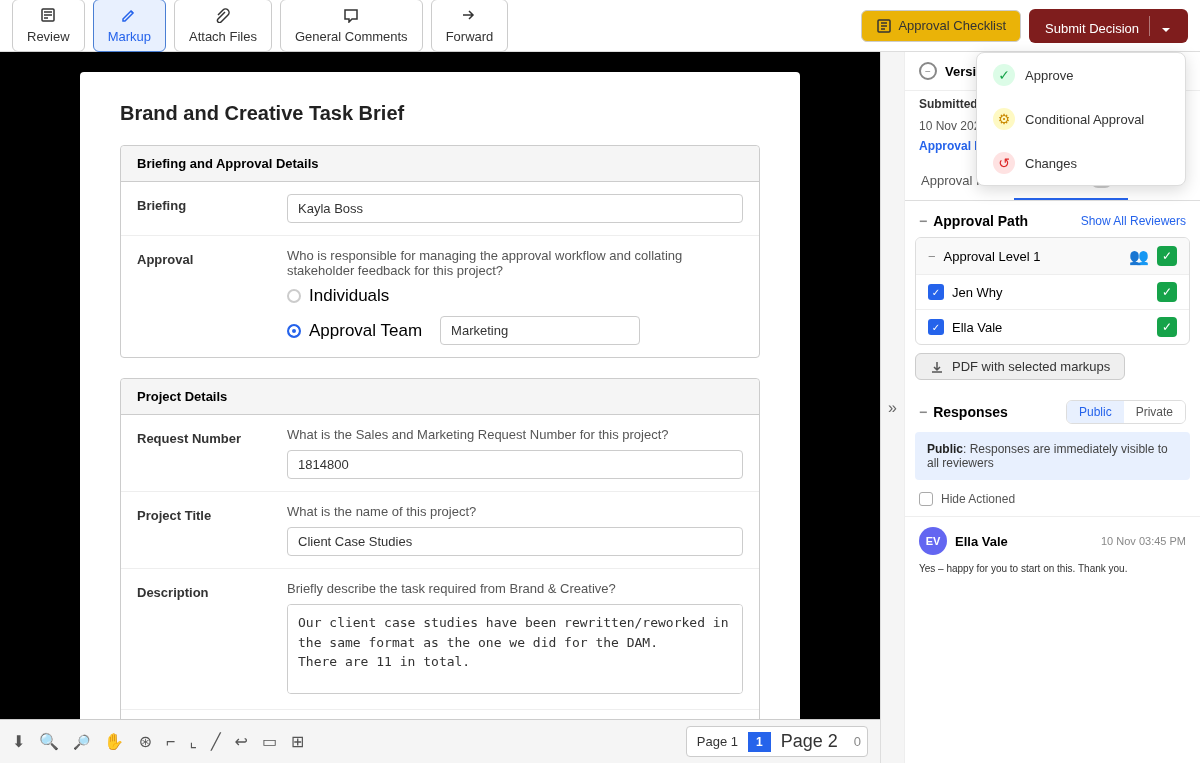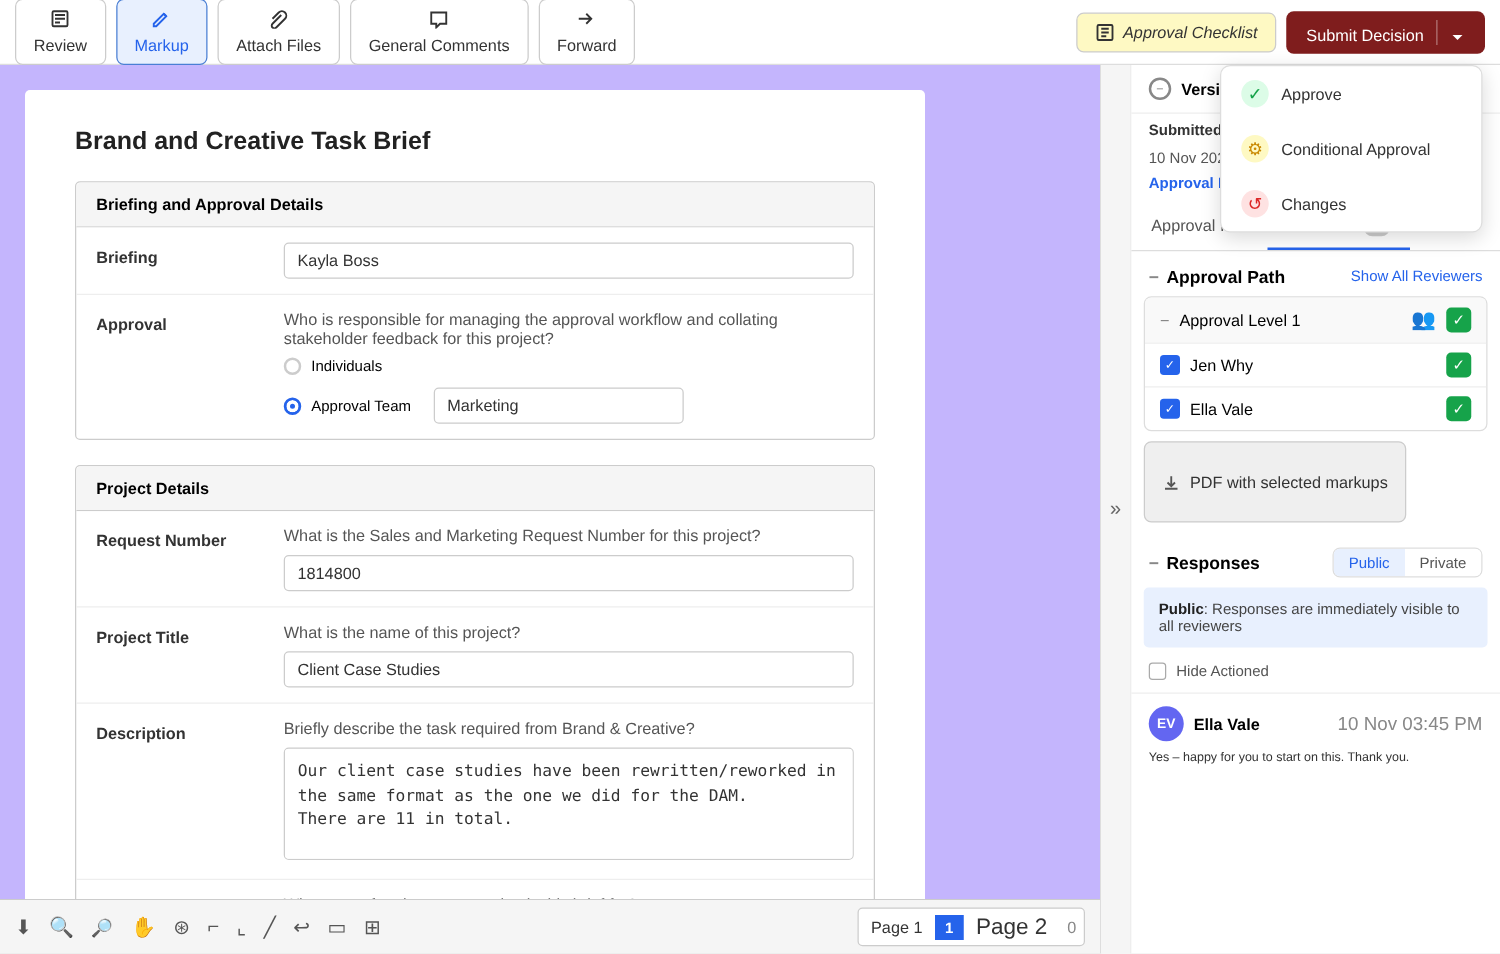--- a/index.html
+++ b/index.html
@@ -3,41 +3,41 @@
   <meta charset="utf-8">
   <style>
     * { box-sizing: border-box; margin: 0; padding: 0; }
     body { font-family: -apple-system, BlinkMacSystemFont, 'Segoe UI', sans-serif; font-size: 13px; background: #e8e8e8; width: 1200px; height: 763px; overflow: hidden; }
 
     
     .toolbar { display: flex; align-items: center; height: 52px; background: #fff; border-bottom: 1px solid #ddd; padding: 0 12px; gap: 8px; }
     .toolbar-btn { display: flex; align-items: center; gap: 6px; padding: 7px 14px; border: 1px solid #ccc; border-radius: 6px; background: #fff; cursor: pointer; font-size: 13px; color: #333; flex-direction: column; }
     .toolbar-btn.active { background: #e8f0fe; border-color: #4a7fd4; color: #2563eb; }
     .toolbar-btn svg { width: 16px; height: 16px; }
-    .approval-checklist-btn { display: flex; align-items: center; gap: 6px; padding: 7px 14px; border: 1px solid #ccc; border-radius: 6px; background: #fef9c3; cursor: pointer; font-size: 13px; color: #333; margin-left: auto; font-style: italic; }
+    .approval-checklist-btn { display: flex; align-items: center; gap: 6px; padding: 7px 14px; border: 1px solid #ccc; border-radius: 6px; background: #eab308; cursor: pointer; font-size: 13px; color: #333; margin-left: auto; }
     .submit-decision-btn { display: flex; align-items: flex-end; gap: 6px; padding: 7px 16px; border: none; border-radius: 6px; background: #7f1d1d; color: #fff; cursor: pointer; font-size: 13px; font-weight: 500; }
     .submit-decision-btn .divider { width: 1px; height: 20px; background: rgba(255,255,255,0.4); margin: 0 4px; }
 
     
     .main-layout { display: flex; height: calc(763px - 52px); }
     .doc-paper { background: #fff; width: 720px; min-height: 680px; border-radius: 4px; padding: 30px 40px; }
     .doc-title { font-size: 20px; font-weight: 600; color: #222; margin-bottom: 20px; }
 
     .section-box { border: 1px solid #ccc; border-radius: 4px; margin-bottom: 20px; }
     .section-header { background: #f5f5f5; padding: 10px 16px; font-weight: 600; font-size: 13px; border-bottom: 1px solid #ccc; border-radius: 4px 4px 0 0; }
     .form-row { display: flex; padding: 12px 16px; border-bottom: 1px solid #eee; align-items: flex-start; gap: 20px; }
     .form-row:last-child { border-bottom: none; }
     .form-label { width: 130px; font-weight: 600; font-size: 13px; color: #333; flex-shrink: 0; padding-top: 4px; }
     .form-content { flex: 1; }
     .form-input { width: 100%; padding: 6px 10px; border: 1px solid #ccc; border-radius: 4px; font-size: 13px; color: #333; }
     .form-input-sm { width: 200px; padding: 6px 10px; border: 1px solid #ccc; border-radius: 4px; font-size: 13px; color: #333; }
     .form-textarea { width: 100%; padding: 8px 10px; border: 1px solid #ccc; border-radius: 4px; font-size: 13px; color: #333; resize: none; min-height: 90px; line-height: 1.5; }
     .form-question { font-size: 13px; color: #555; margin-bottom: 8px; }
     .radio-group { display: flex; flex-direction: column; gap: 6px; }
-    .radio-option { display: flex; align-items: center; gap: 8px; font-size: 12px; }
+    .radio-option { display: flex; align-items: center; gap: 8px; font-size: 17px; }
     .radio-circle { width: 14px; height: 14px; border-radius: 50%; border: 2px solid #ccc; display: inline-block; }
     .radio-circle.checked { border-color: #2563eb; background: #2563eb; box-shadow: inset 0 0 0 3px #fff; }
     .team-input-row { display: flex; align-items: center; gap: 8px; margin-top: 4px; }
 
     
     .bottom-toolbar { display: flex; align-items: center; height: 44px; background: #f5f5f5; border-top: 1px solid #ccc; padding: 0 12px; gap: 14px; }
     .bottom-icon { cursor: pointer; color: #555; font-size: 16px; }
     .page-indicator { display: flex; align-items: center; gap: 0; border: 1px solid #ccc; border-radius: 4px; overflow: hidden; background: #fff; }
     .page-btn { padding: 4px 10px; font-size: 13px; color: #333; cursor: pointer; }
     .page-num-badge { background: #2563eb; color: #fff; padding: 3px 8px; font-size: 12px; font-weight: 600; }
@@ -64,55 +64,55 @@
 
     .approval-level { border: 1px solid #ddd; border-radius: 6px; margin: 0 10px 8px; overflow: hidden; }
     .approval-level-header { display: flex; align-items: center; padding: 8px 12px; background: #f9f9f9; gap: 8px; }
     .level-title { font-weight: 500; font-size: 13px; flex: 1; }
     .group-icon { color: #888; font-size: 16px; }
     .green-check { width: 20px; height: 20px; border-radius: 4px; background: #16a34a; display: flex; align-items: center; justify-content: center; color: #fff; font-size: 12px; flex-shrink: 0; }
     .reviewer-row { display: flex; align-items: center; padding: 7px 12px; border-top: 1px solid #eee; gap: 8px; }
     .reviewer-checkbox { width: 16px; height: 16px; background: #2563eb; border-radius: 3px; display: flex; align-items: center; justify-content: center; color: #fff; font-size: 10px; flex-shrink: 0; }
     .reviewer-name { flex: 1; font-size: 13px; }
 
-    .pdf-btn { display: flex; align-items: center; gap: 8px; border: 1px solid #ccc; border-radius: 6px; padding: 24px 14px; margin: 8px 10px; cursor: pointer; font-size: 13px; color: #333; justify-content: center; }
+    .pdf-btn { display: flex; align-items: center; gap: 8px; border: 1px solid #ccc; border-radius: 6px; padding: 5px 14px; margin: 8px 10px; cursor: pointer; font-size: 13px; color: #333; justify-content: center; }
 
     .responses-header { display: flex; justify-content: space-between; align-items: center; padding: 12px 14px 8px; }
     .responses-title { display: flex; align-items: center; gap: 6px; font-weight: 600; font-size: 14px; }
     .response-toggle { display: flex; border: 1px solid #ddd; border-radius: 6px; overflow: hidden; }
     .toggle-btn { padding: 4px 12px; font-size: 12px; cursor: pointer; background: #fff; color: #555; }
     .toggle-btn.active { background: #e8f0fe; color: #2563eb; font-weight: 500; }
 
     .public-note { background: #e8f0fe; border-radius: 4px; margin: 0 10px 8px; padding: 10px 12px; font-size: 12px; color: #444; }
     .public-note strong { color: #222; }
 
     .hide-actioned { display: flex; align-items: center; gap: 8px; padding: 4px 14px 10px; font-size: 12px; color: #555; }
     .checkbox-empty { width: 14px; height: 14px; border: 1px solid #aaa; border-radius: 3px; flex-shrink: 0; }
 
     .comment-entry { padding: 10px 14px; border-top: 1px solid #eee; }
     .comment-header { display: flex; align-items: center; gap: 8px; margin-bottom: 6px; }
     .comment-avatar { width: 28px; height: 28px; border-radius: 50%; background: #6366f1; display: flex; align-items: center; justify-content: center; color: #fff; font-size: 11px; font-weight: 600; flex-shrink: 0; }
     .comment-author { font-weight: 600; font-size: 13px; flex: 1; }
-    .comment-time { font-size: 15px; color: #888; }
+    .comment-time { font-size: 11px; color: #888; }
     .comment-text { font-size: 10px; color: #333; line-height: 1.5; }
 
     
     .dropdown-overlay { position: absolute; top: 52px; right: 14px; background: #fff; border: 1px solid #ddd; border-radius: 8px; box-shadow: 0 4px 16px rgba(0,0,0,0.15); width: 210px; z-index: 100; }
     .dropdown-item { display: flex; align-items: center; gap: 10px; padding: 11px 16px; cursor: pointer; font-size: 13px; color: #333; }
     .dropdown-item-icon { width: 22px; height: 22px; border-radius: 50%; display: flex; align-items: center; justify-content: center; font-size: 14px; flex-shrink: 0; }
     .icon-approve { background: #dcfce7; color: #16a34a; }
     .icon-conditional { background: #fef9c3; color: #ca8a04; }
     .icon-changes { background: #fee2e2; color: #dc2626; }
 
     .right-panel-wrapper { display: flex; flex-direction: column; width: 320px; border-left: 1px solid #ddd; background: #fff; position: relative; }
 
     .collapse-strip { display: flex; align-items: center; justify-content: center; width: 24px; background: #f5f5f5; border-right: 1px solid #eee; cursor: pointer; flex-shrink: 0; }
 
     .doc-wrapper { display: flex; flex-direction: column; flex: 1; overflow: hidden; }
-    .doc-scroll { flex: 1; overflow-y: auto; background: #c4b5fd; padding: 20px; display: flex; }
+    .doc-scroll { flex: 1; overflow-y: auto; background: #000000; padding: 20px; display: flex; justify-content: center; }
   </style>
 </head>
 <body>
 
 <div style="position:relative; width:1200px; height:763px; overflow:hidden;">
 
   <div class="toolbar">
     <button class="toolbar-btn">
       <svg viewBox="0 0 16 16" fill="none" stroke="currentColor" stroke-width="1.5">
           <rect x="2" y="2" width="12" height="12" rx="1"></rect>

